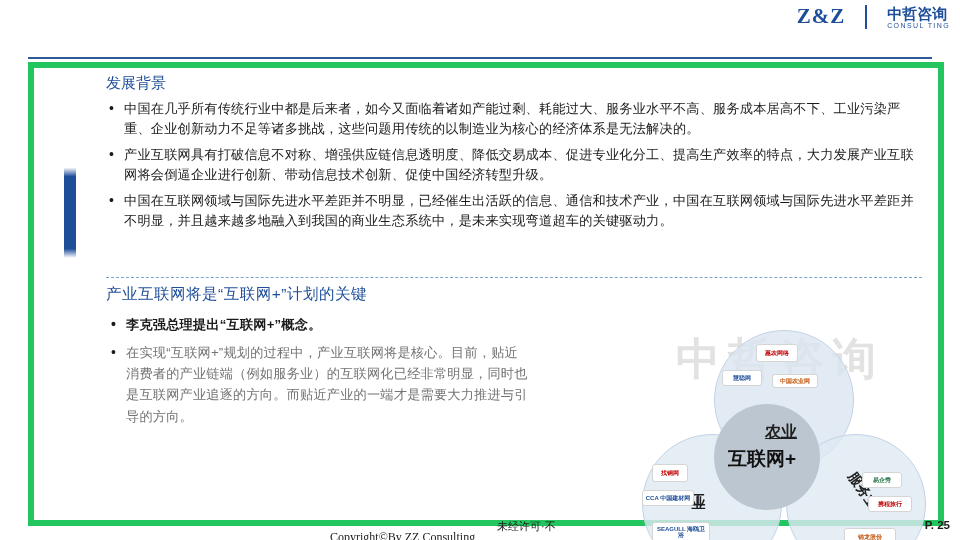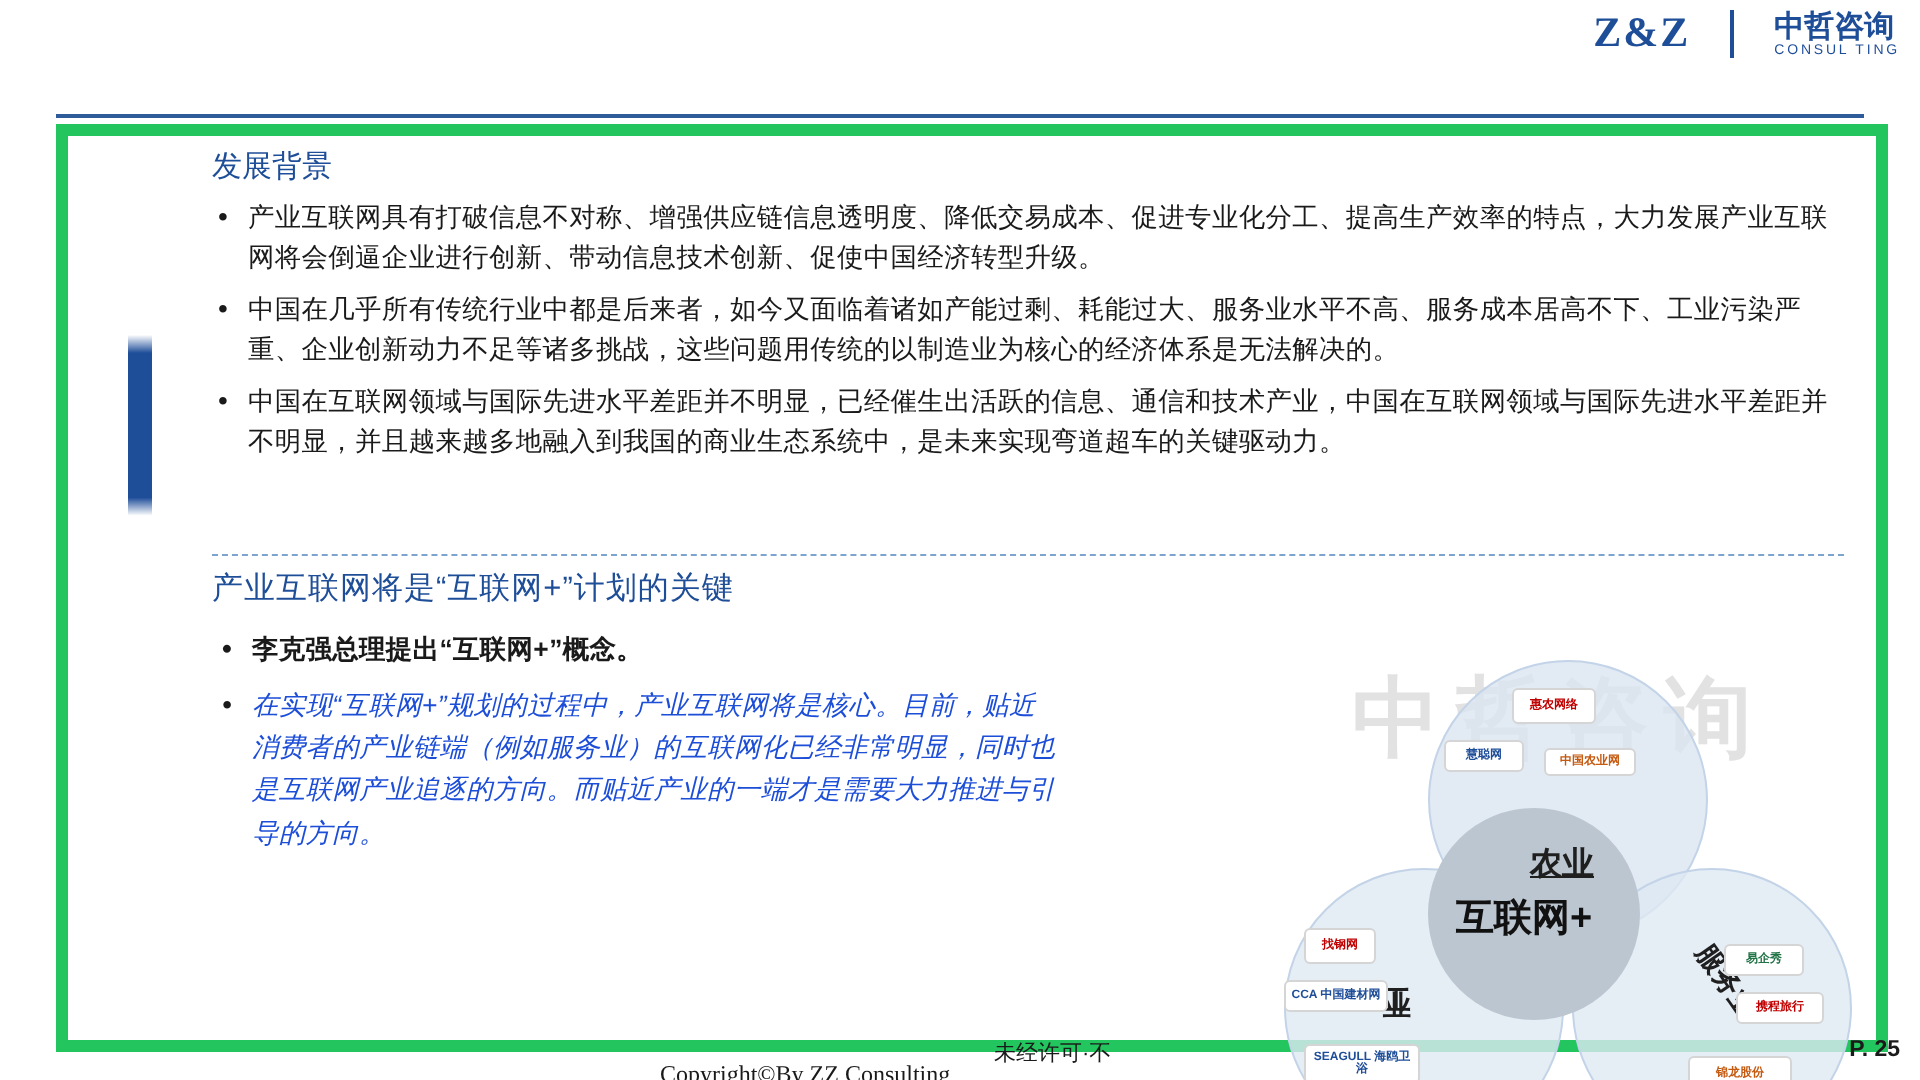--- a/index.html
+++ b/index.html
@@ -51,21 +51,21 @@
   .divider{position:absolute;left:42px;right:16px;top:209px;border-top:1px dashed #7da3cf;}
 
   
   .sec2-h{position:absolute;left:42px;top:216px;font-size:15.5px;color:#1f4e99;letter-spacing:.5px;}
   .sec2{position:absolute;left:44px;top:246px;width:420px;}
   .sec2 li{position:relative;padding-left:18px;margin-bottom:7px;font-size:13.2px;line-height:1.6;color:#262626;}
   .sec2 li:before{content:"•";position:absolute;left:3px;top:-1px;font-size:14px;}
   .sec2 li.strong{font-weight:bold;color:#1a1a1a;}
   .sec2 li.red{color:#c00000;font-weight:bold;}
   .sec2 li.red:before{color:#c00000;}
-  .sec2 li.gray{color:#1d4ed8;font-style:italic;}
+  .sec2 li.gray{color:#737373;}
 
   
   .watermark{
     position:absolute;left:612px;top:262px;
     font-size:44px;color:#e2e2e2;letter-spacing:8px;
     white-space:nowrap;font-weight:bold;
   }
 
   
   .venn{position:absolute;left:540px;top:262px;width:352px;height:252px;}
@@ -113,22 +113,22 @@
 
   <div class="title-rule"></div>
 
   <div class="frame">
     <div class="frame-inner">
       <div class="left-bar"></div>
 
       <div class="sec1">
         <div class="sec1-h">发展背景</div>
         <ul class="bullets">
+          <li>中国在几乎所有传统行业中都是后来者，如今又面临着诸如产能过剩、耗能过大、服务业水平不高、服务成本居高不下、工业污染严重、企业创新动力不足等诸多挑战，这些问题用传统的以制造业为核心的经济体系是无法解决的。</li>
           <li>产业互联网具有打破信息不对称、增强供应链信息透明度、降低交易成本、促进专业化分工、提高生产效率的特点，大力发展产业互联网将会倒逼企业进行创新、带动信息技术创新、促使中国经济转型升级。</li>
-          <li>中国在几乎所有传统行业中都是后来者，如今又面临着诸如产能过剩、耗能过大、服务业水平不高、服务成本居高不下、工业污染严重、企业创新动力不足等诸多挑战，这些问题用传统的以制造业为核心的经济体系是无法解决的。</li>
           <li>中国在互联网领域与国际先进水平差距并不明显，已经催生出活跃的信息、通信和技术产业，中国在互联网领域与国际先进水平差距并不明显，并且越来越多地融入到我国的商业生态系统中，是未来实现弯道超车的关键驱动力。</li>
         </ul>
       </div>
 
       <div class="divider"></div>
 
       <div class="sec2-h">产业互联网将是“互联网+”计划的关键</div>
       <ul class="bullets sec2">
         <li class="strong">李克强总理提出“互联网+”概念。</li>
         <li class="gray">在实现“互联网+”规划的过程中，产业互联网将是核心。目前，贴近消费者的产业链端（例如服务业）的互联网化已经非常明显，同时也是互联网产业追逐的方向。而贴近产业的一端才是需要大力推进与引导的方向。</li>

